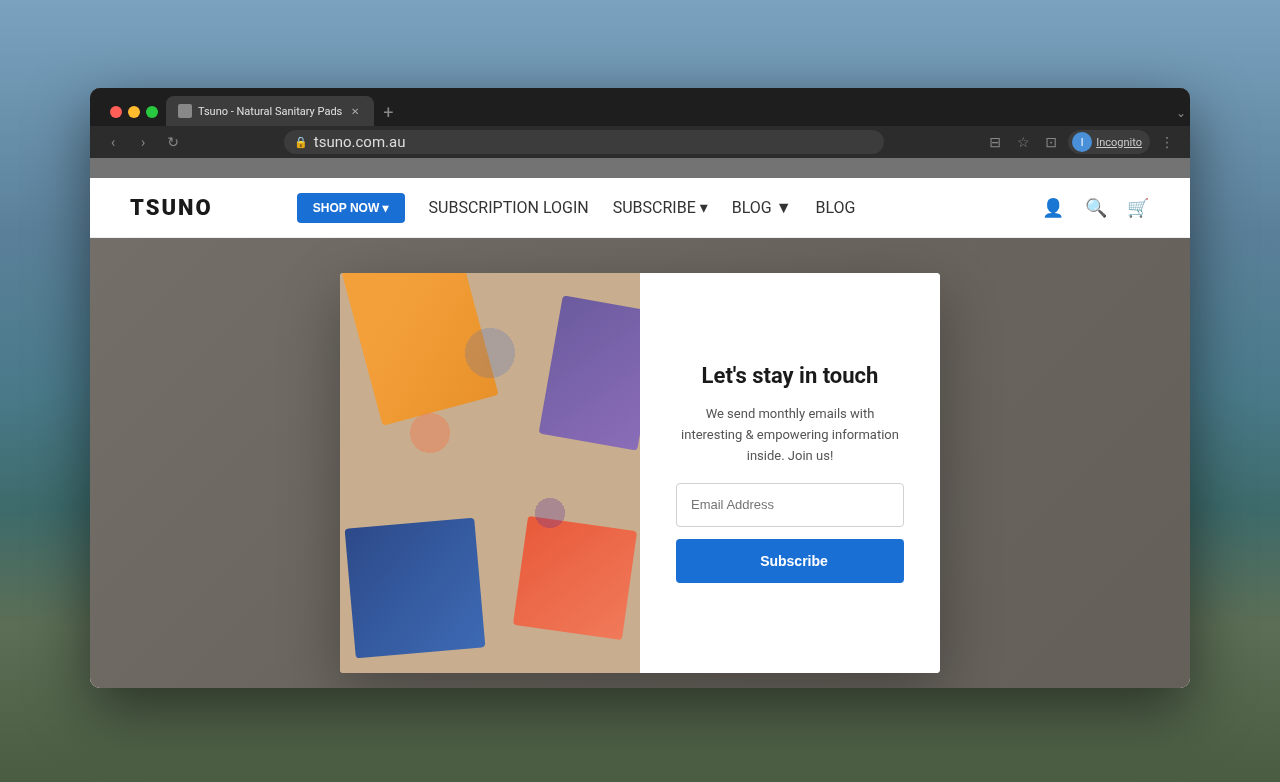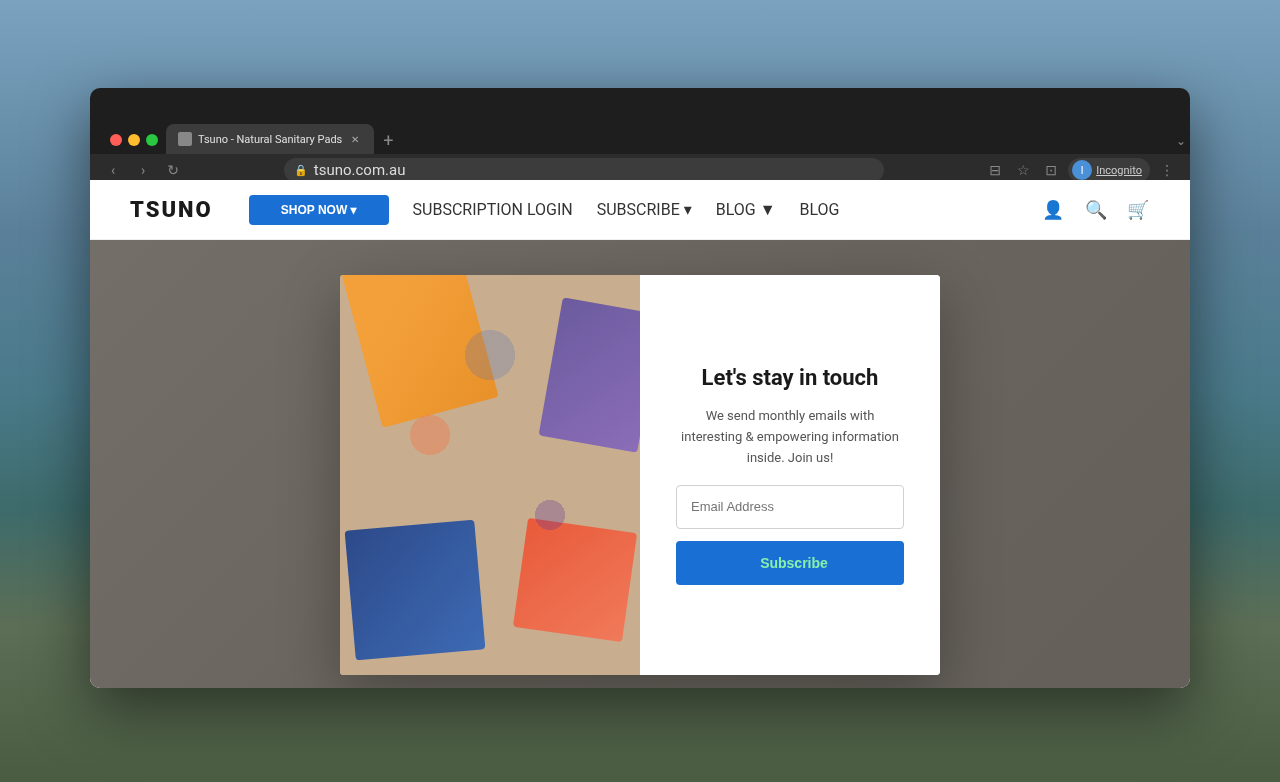--- a/index.html
+++ b/index.html
@@ -30,23 +30,22 @@
       height: 600px;
       background: #1e1e1e;
       border-radius: 10px;
       box-shadow: 0 20px 60px rgba(0,0,0,0.5);
       overflow: hidden;
       z-index: 1;
     }
 
     
     .browser-chrome {
-      height: 64px;
+      height: 90px;
       background: #737373;
-      margin-top: 28px;
     }
 
     .traffic-lights {
       display: flex;
       align-items: center;
       gap: 6px;
       padding: 0 8px 8px 8px;
     }
 
     .traffic-light {
@@ -237,28 +236,29 @@
       font-weight: 900;
       color: #1a1a1a;
       letter-spacing: 2px;
       margin-right: 12px;
     }
 
     .shop-now-btn {
       background: #1a6fd4;
       color: white;
       border: none;
-      padding: 8px 32px;
+      padding: 8px 16px;
       border-radius: 4px;
       font-size: 12px;
       font-weight: 600;
       cursor: pointer;
       display: flex;
       align-items: center;
       gap: 4px;
+      margin-left: 48px;
     }
 
     .nav-link {
       font-size: 16px;
       color: #333;
       text-decoration: none;
       cursor: pointer;
       display: flex;
       align-items: center;
       gap: 3px;
@@ -428,21 +428,21 @@
       font-size: 13px;
       color: #999;
       outline: none;
       margin-bottom: 12px;
     }
 
     .subscribe-btn {
       width: 100%;
       height: 44px;
       background: #1a6fd4;
-      color: #86efac;
+      color: #ffffff;
       border: none;
       border-radius: 4px;
       font-size: 14px;
       font-weight: 600;
       cursor: pointer;
       padding-left: 8px;
     }
 
     
     .tab-bar-top {

